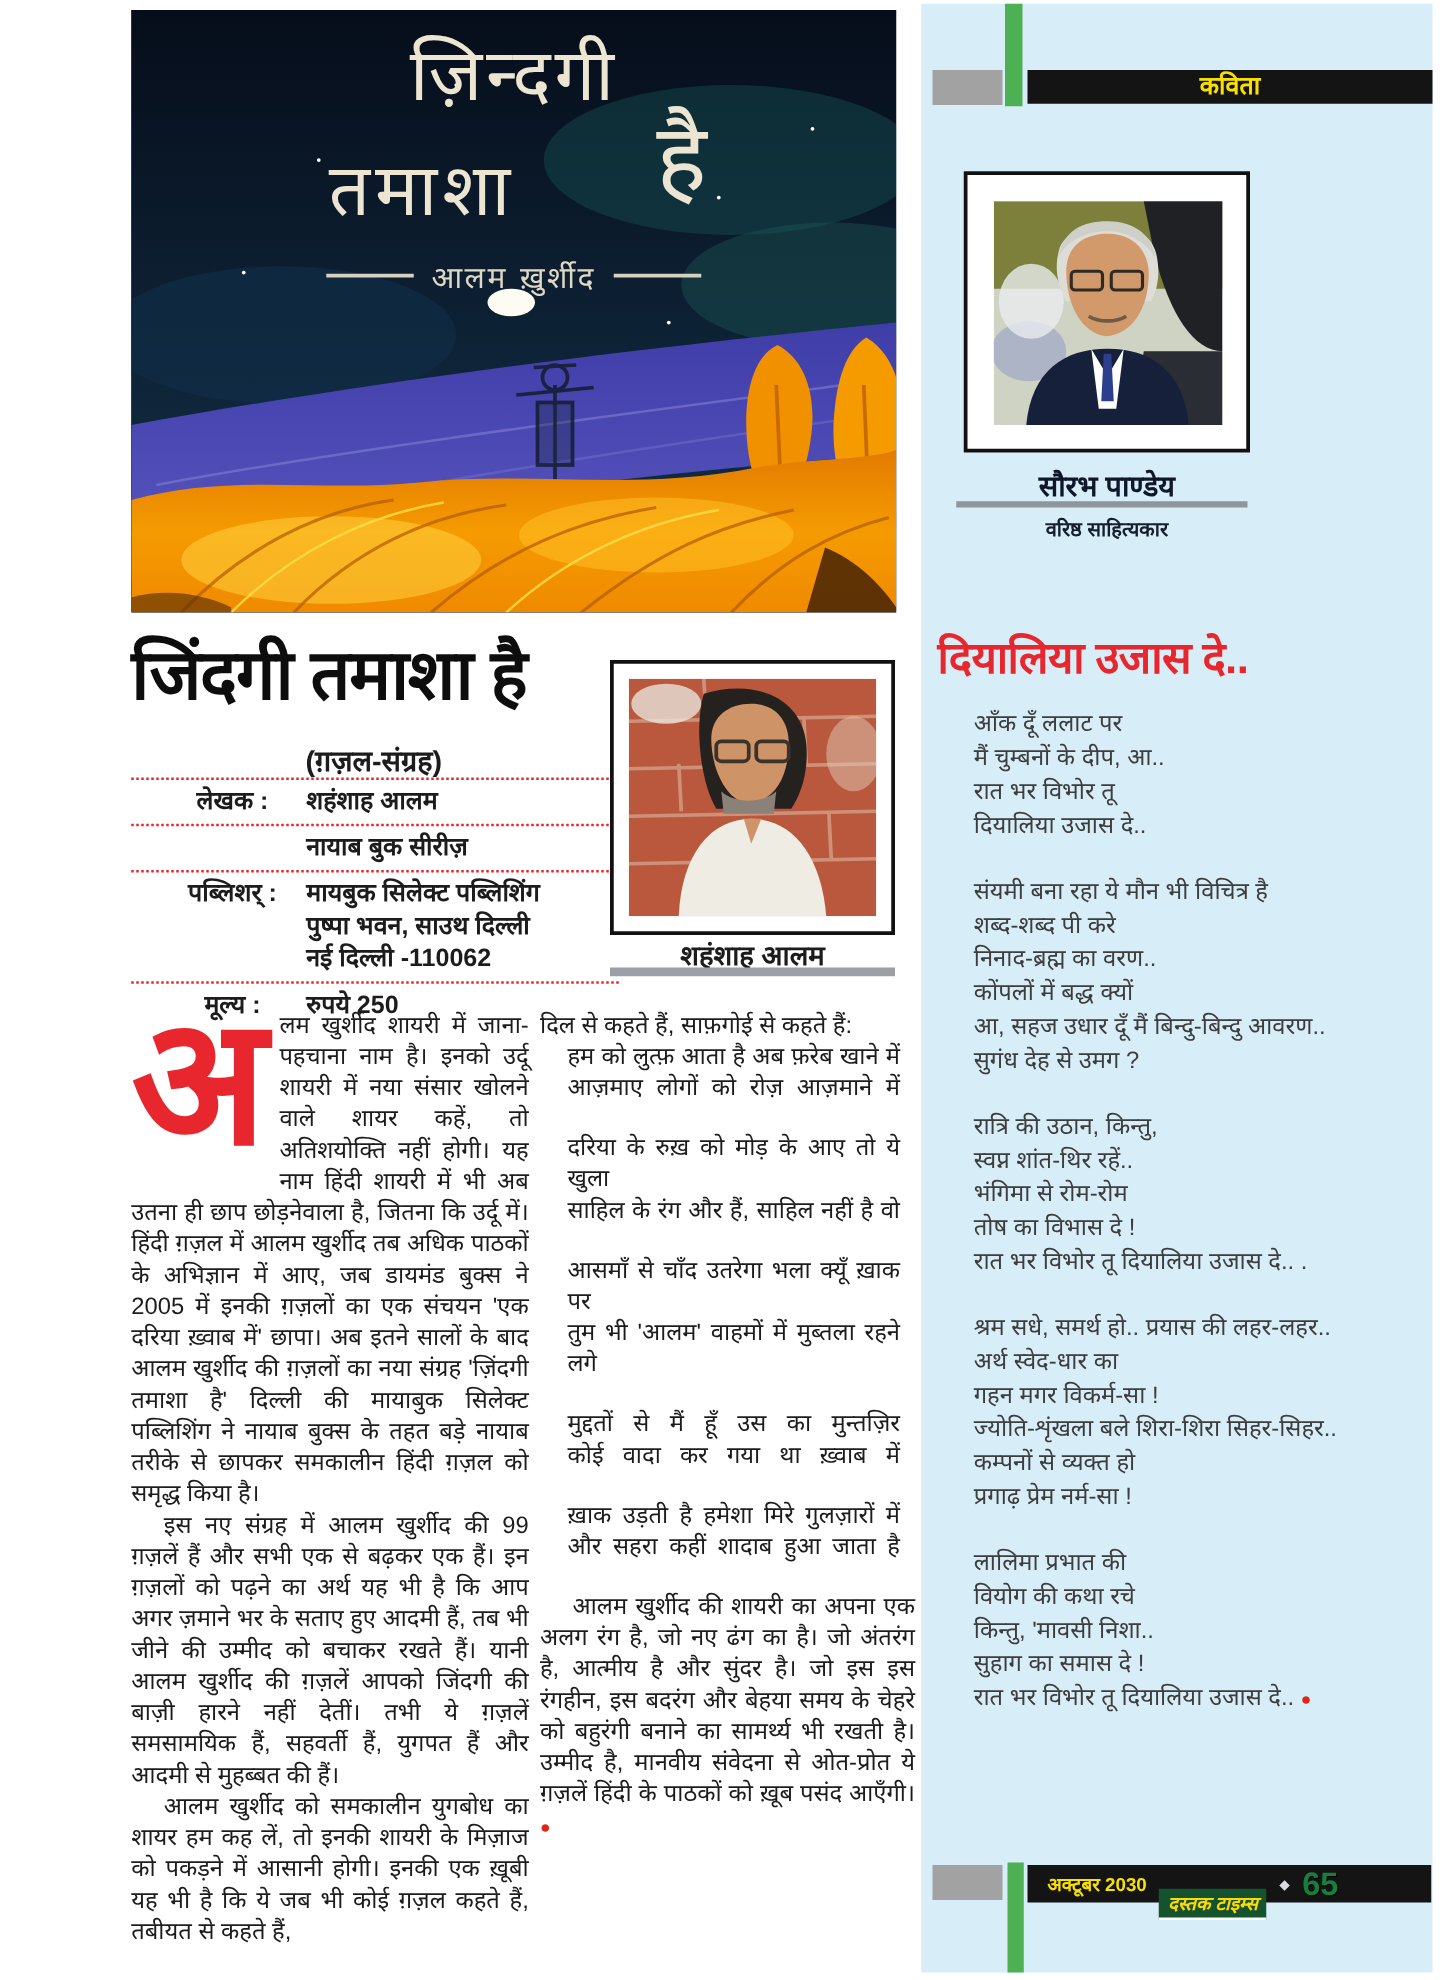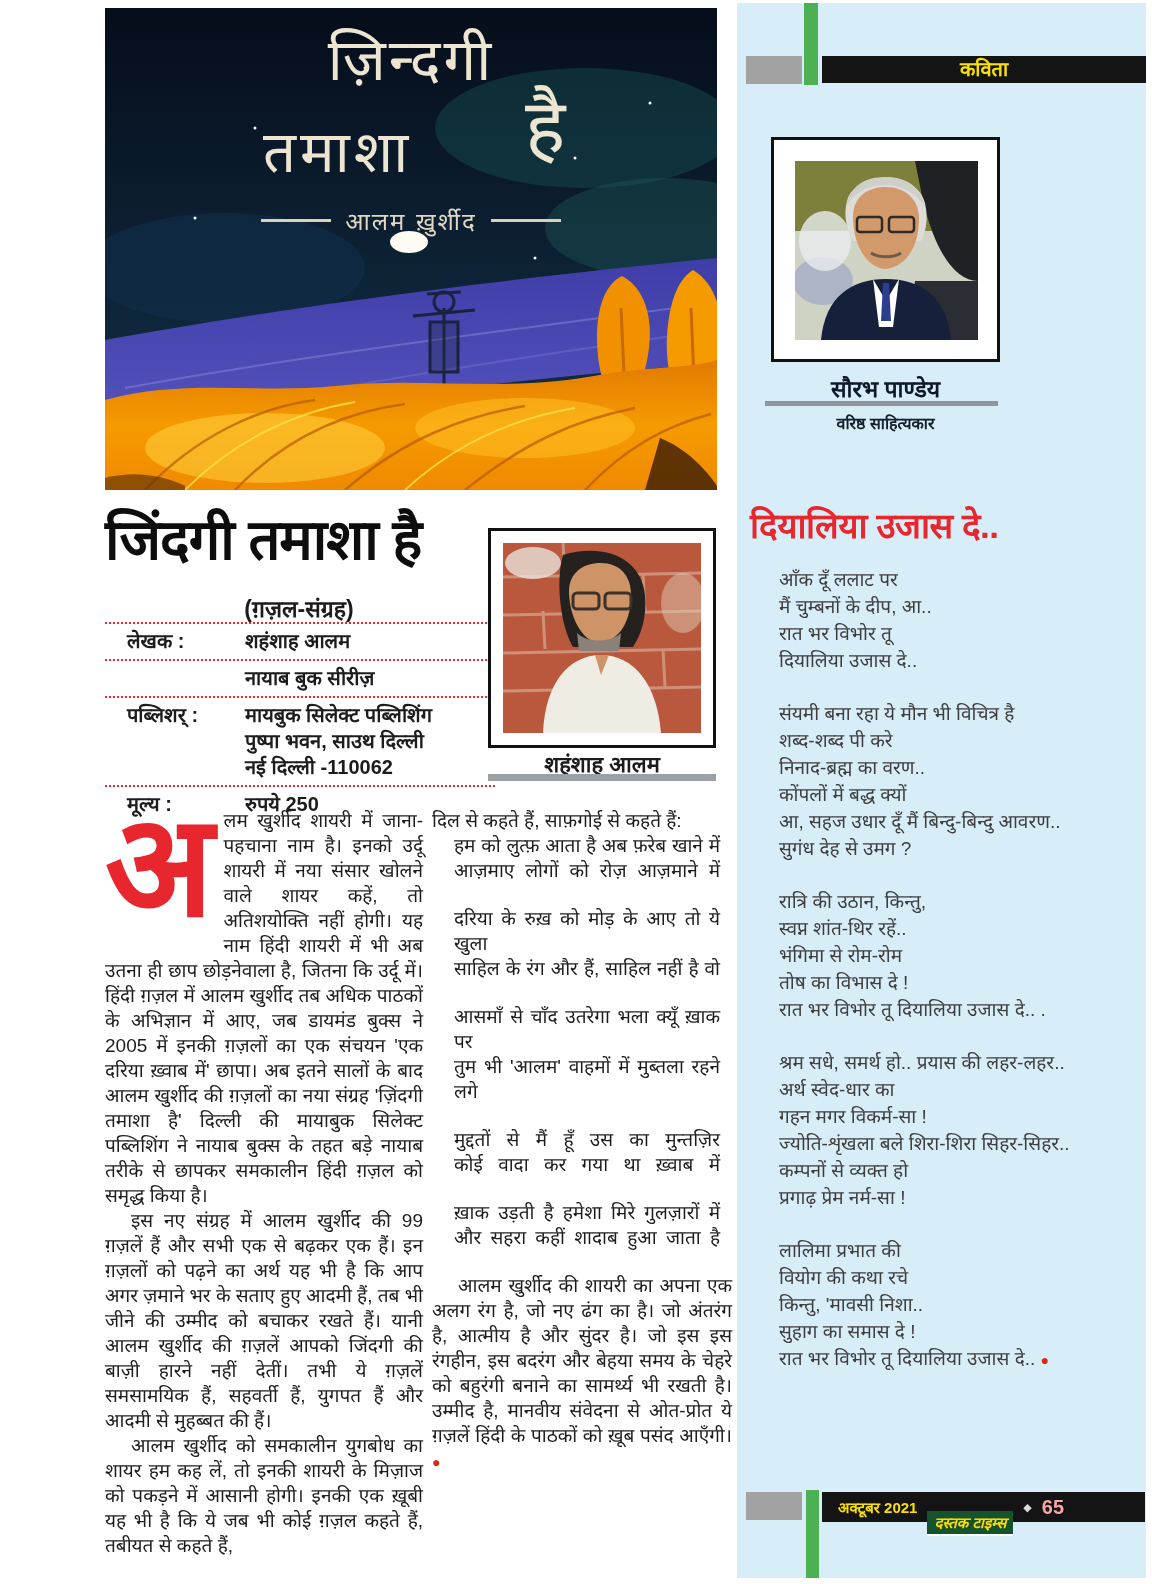--- a/index.html
+++ b/index.html
@@ -17,21 +17,21 @@
   #cover-author{left:0;top:196px;width:100%;display:flex;align-items:center;justify-content:center;gap:14px;z-index:3;position:absolute;}
   #cover-author .rule{display:inline-block;width:70px;height:3px;background:#d8d1bd;}
   #cover-author .nm{color:#ded8c4;font-family:"DejaVu Serif",serif;font-size:24px;letter-spacing:2px;}
 
   
   #rev-title{left:105px;top:499px;width:388px;font-size:56px;font-weight:900;letter-spacing:-1px;
              white-space:nowrap;color:#0d0d0d;}
   #rev-sub{left:105px;top:592px;width:388px;text-align:center;font-size:23px;font-weight:bold;}
   #details{left:105px;top:622px;width:390px;}
   .d-row{border-top:2px dotted #e8262d;display:flex;padding:4px 0 5px;}
-  .d-label{width:140px;padding-left:22px;box-sizing:border-box;font-weight:bold;font-size:20px;line-height:26px;}
+  .d-label{width:140px;padding-left:22px;box-sizing:border-box;font-weight:bold;font-size:20px;line-height:26px;text-align:center;}
   .d-val{font-weight:bold;font-size:20px;line-height:26px;}
 
   
   #author-frame{left:488px;top:528px;width:228px;height:220px;box-sizing:border-box;
                 border:3px solid #111;background:#fff;padding:12px;}
   #author-frame svg{display:block;}
   #author-caption{left:488px;top:748px;width:228px;text-align:center;font-weight:bold;font-size:22px;}
   #author-rule{left:488px;top:774px;width:228px;height:7px;background:#9aa0a6;}
 
   
@@ -65,21 +65,21 @@
 
   
   #ftr-gray{left:746px;top:1492px;width:56px;height:28px;background:#a2a2a2;}
   #ftr-green{left:806px;top:1490px;width:13px;height:88px;background:#4db053;}
   #ftr-black{left:822px;top:1492px;width:323px;height:30px;background:#141414;
              display:flex;align-items:center;gap:10px;padding-left:16px;box-sizing:border-box;}
   #ftr-date{color:#f8e000;font-weight:bold;font-size:15px;}
   #ftr-logo{background:#14532d;color:#ffd900;font-weight:bold;font-style:italic;font-size:15px;
             padding:1px 7px 2px;border-bottom:2px solid #ffffff;margin-top:32px;}
   #ftr-diamond{color:#d8dbe0;font-size:11px;}
-  #ftr-page{color:#fca5a5;font-weight:900;font-size:20px;text-shadow:1px 1px 0 #000;}
+  #ftr-page{color:#15803d;font-weight:900;font-size:26px;text-shadow:1px 1px 0 #000;}
 </style>
 </head>
 <body>
 
 <div id="page">
 
   <div id="cover" class="abs">
     <svg width="612" height="482" viewBox="0 0 612 482">
       <defs>
         <linearGradient id="sky" x1="0" y1="0" x2="0" y2="1">
@@ -296,19 +296,19 @@
       <div>वियोग की कथा रचे</div>
       <div>किन्तु, 'मावसी निशा..</div>
       <div>सुहाग का समास दे !</div>
       <div><span>रात भर विभोर तू दियालिया उजास दे..</span> <span class="end-dot">●</span></div>
     </div>
   </div>
 
   <div id="ftr-gray" class="abs"></div>
   <div id="ftr-green" class="abs"></div>
   <div id="ftr-black" class="abs">
-    <span id="ftr-date">अक्टूबर 2021</span>
+    <span id="ftr-date">अक्टूबर 2030</span>
     <span id="ftr-logo">दस्तक टाइम्स</span>
     <span id="ftr-diamond">◆</span>
     <span id="ftr-page">65</span>
   </div>
 
 </div>
 
 </body></html>

